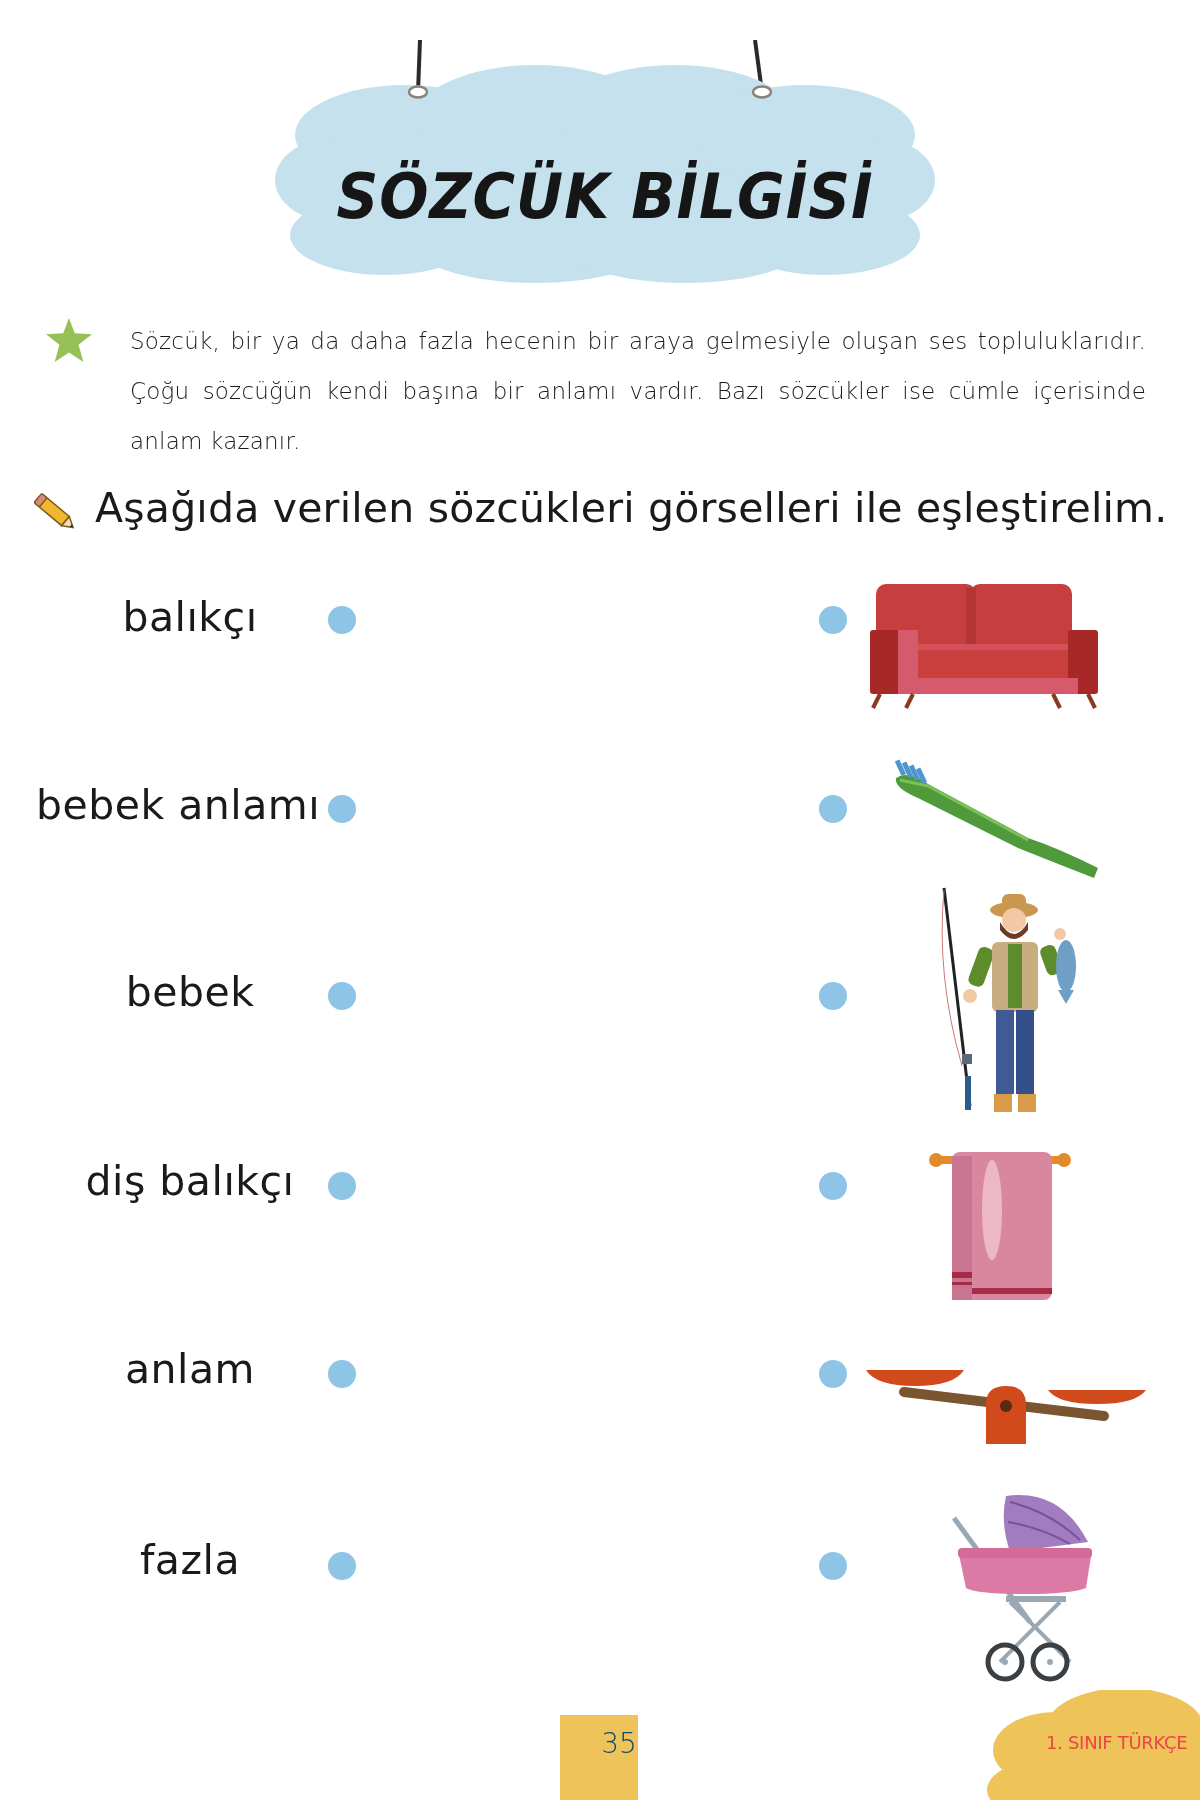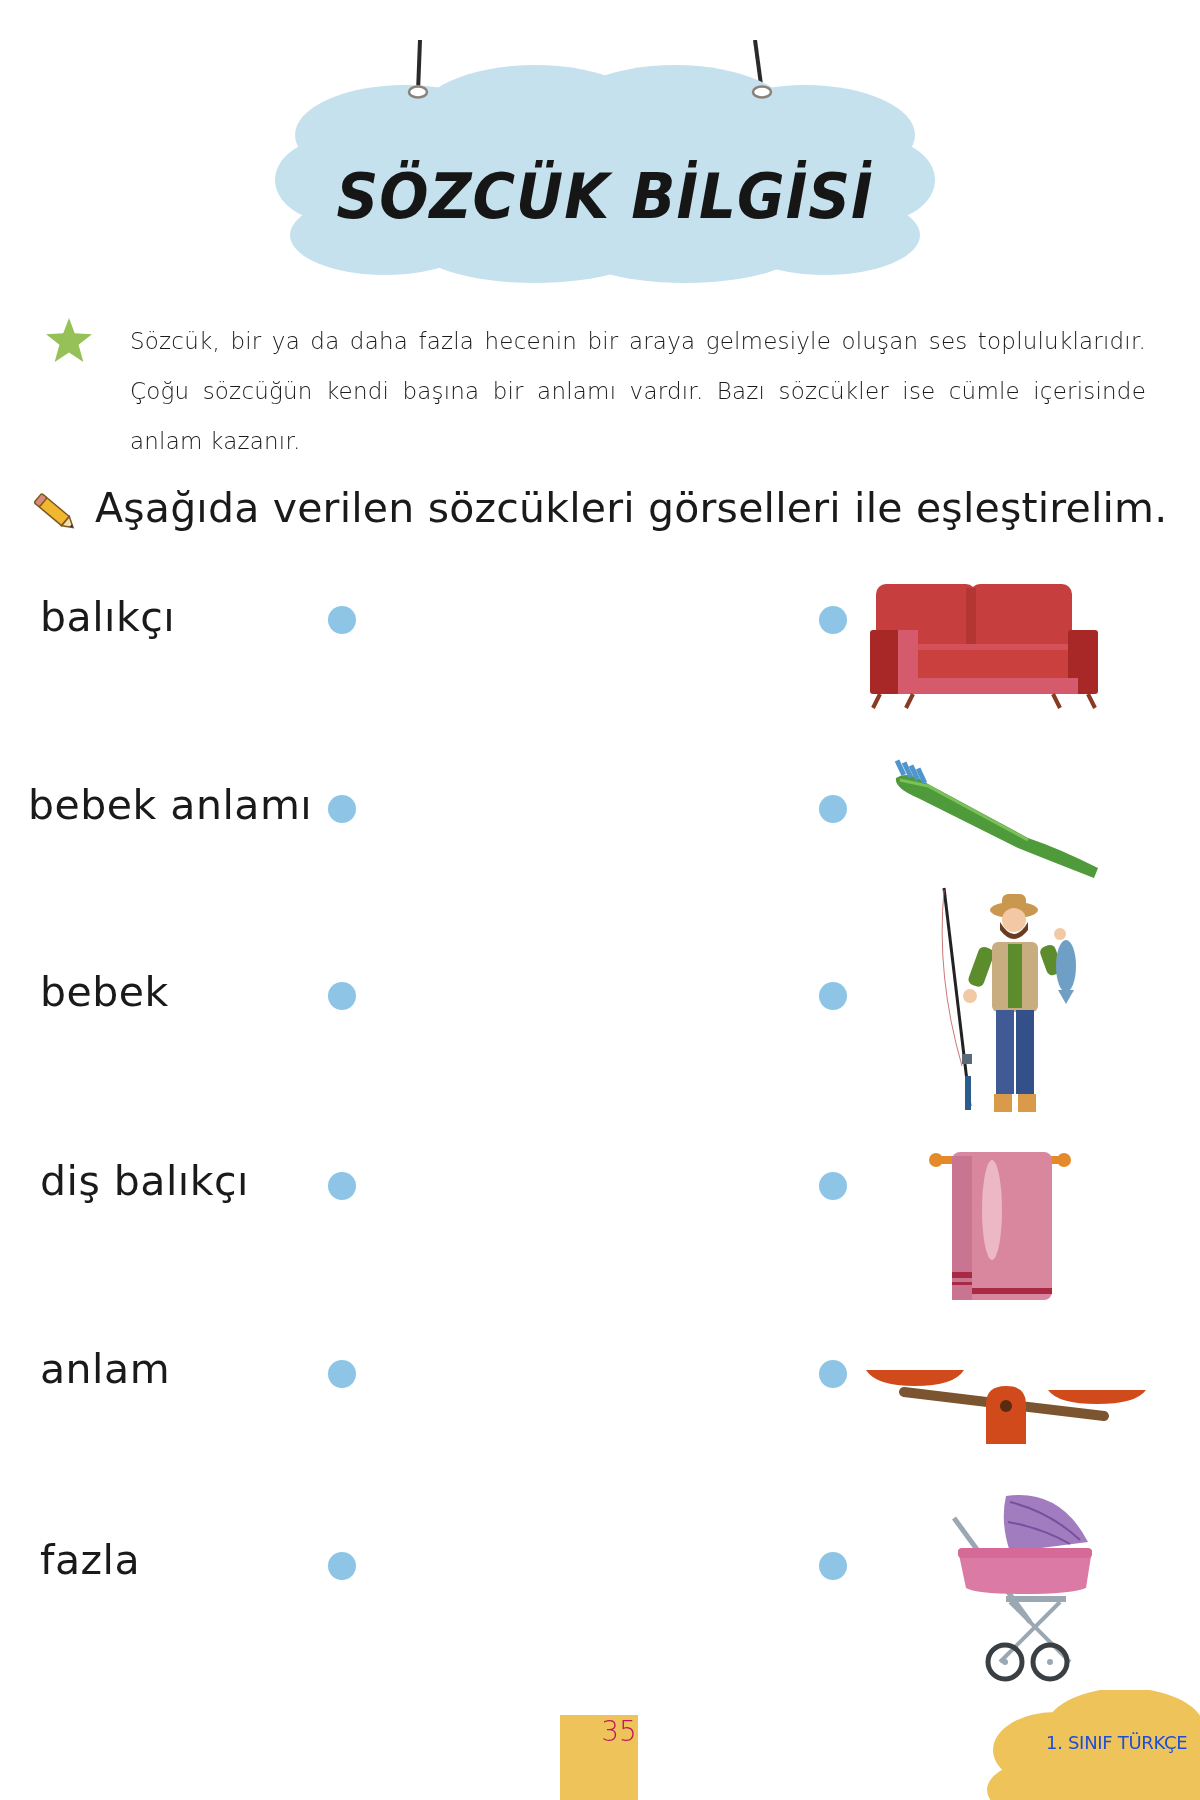--- a/index.html
+++ b/index.html
@@ -4,27 +4,27 @@
 <style>
   html,body{margin:0;padding:0;background:#ffffff;}
   body{width:1200px;height:1800px;position:relative;overflow:hidden;font-family:"DejaVu Sans","Liberation Sans",sans-serif;color:#1a1a1a;}
   .abs{position:absolute;}
   .title-cloud{left:275px;top:40px;width:660px;height:245px;font-style:italic;}
   .title-text{position:absolute;left:0;right:0;top:122px;text-align:center;font-family:"DejaVu Sans",sans-serif;font-weight:bold;font-size:58px;letter-spacing:1px;color:#161616;transform:scaleY(1.08);}
   .para{left:130px;top:316px;width:1016px;font-size:23px;line-height:50px;text-align:justify;text-align-last:left;font-weight:300;letter-spacing:0.2px;}
   .star{left:46px;top:318px;width:46px;height:44px;}
   .pencil{left:34px;top:492px;width:46px;height:44px;}
   .instr{left:95px;top:484px;font-size:41px;line-height:48px;letter-spacing:0.2px;}
-  .word{position:absolute;width:300px;left:40px;text-align:left;font-size:41px;line-height:50px;letter-spacing:0.5px;}
+  .word{position:absolute;width:300px;left:40px;text-align:center;font-size:41px;line-height:50px;letter-spacing:0.5px;}
   .dot{position:absolute;width:28px;height:28px;border-radius:50%;background:#8ec5e6;}
   .pic{position:absolute;}
   .pageno{left:560px;top:1715px;width:78px;height:85px;background:#eec45a;}
-  .pageno span{display:block;text-align:center;font-size:28px;color:#be185d;font-weight:300;margin-left:40px;}
+  .pageno span{display:block;text-align:center;padding-top:12px;font-size:28px;color:#0c4a6e;font-weight:300;margin-left:40px;}
   .footer-cloud{left:985px;top:1690px;width:215px;height:110px;}
-  .footer-text{position:absolute;left:1046px;top:1732px;font-size:18px;color:#1d4ed8;letter-spacing:-0.3px;}
+  .footer-text{position:absolute;left:1046px;top:1732px;font-size:18px;color:#ef4444;letter-spacing:-0.3px;}
 </style>
 </head>
 <body>
 
 <div class="abs title-cloud">
   <svg width="660" height="245" viewBox="0 0 660 245">
     <line x1="145" y1="0" x2="143" y2="52" stroke="#2a2a2a" stroke-width="4"></line>
     <line x1="480" y1="0" x2="487" y2="52" stroke="#2a2a2a" stroke-width="4"></line>
     <g fill="#c5e1ee">
       <ellipse cx="330" cy="135" rx="300" ry="80"></ellipse>

